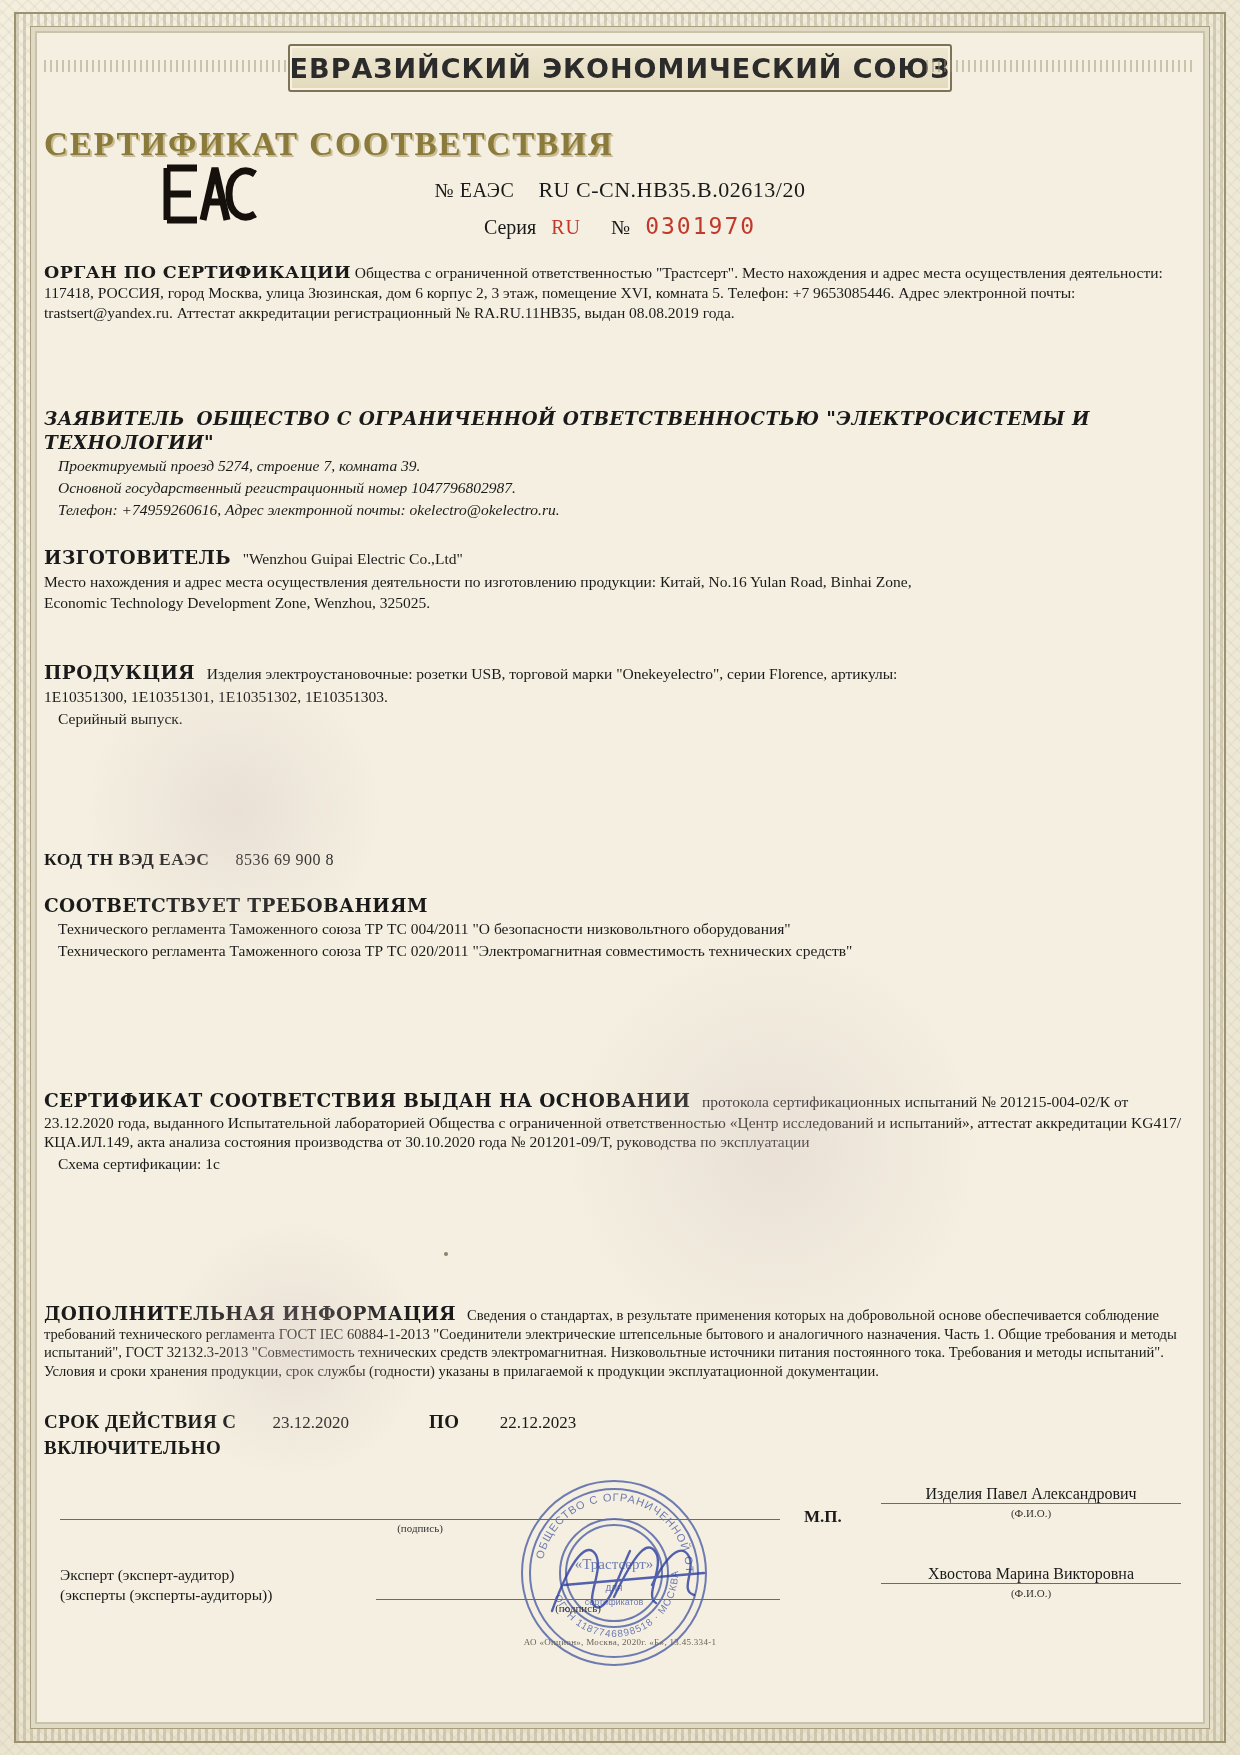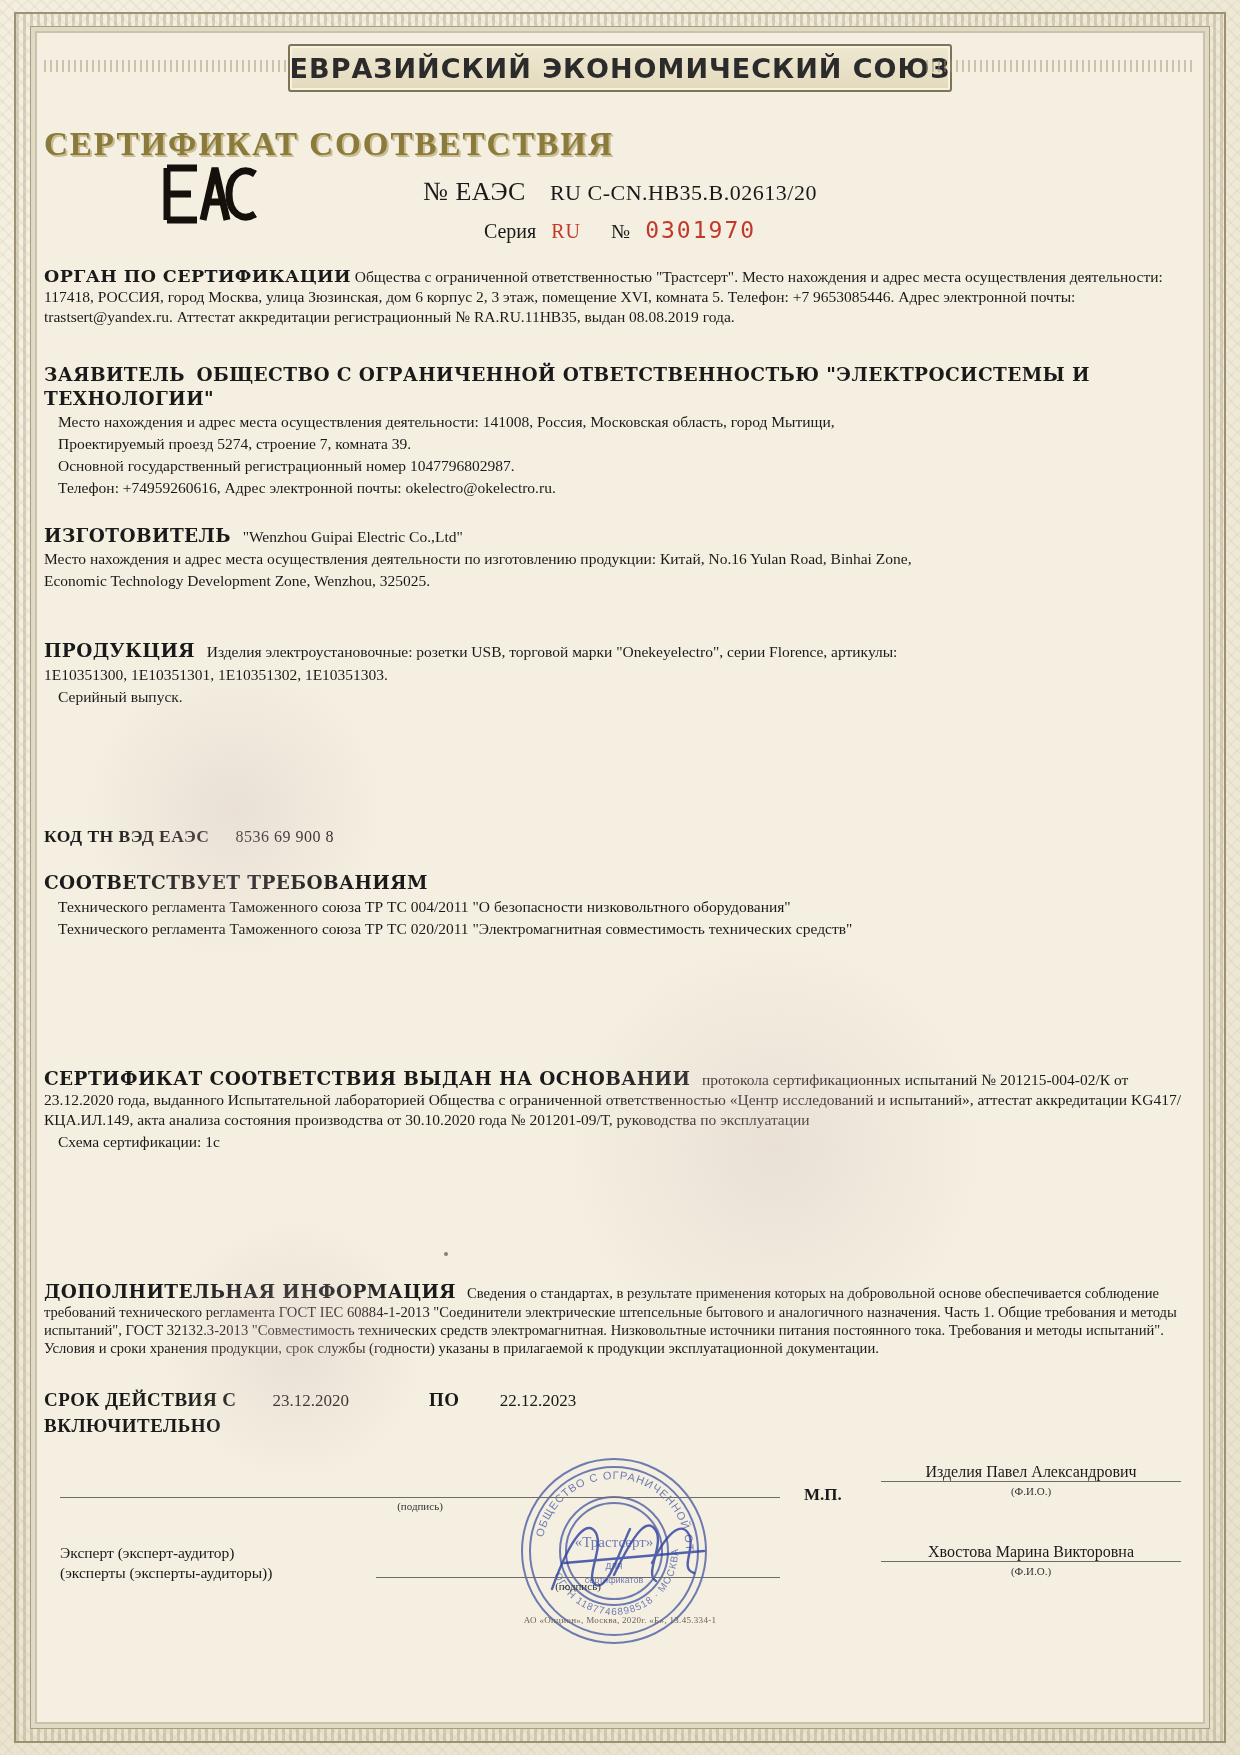--- a/index.html
+++ b/index.html
@@ -78,21 +78,21 @@
     font-weight:bold;
     font-size:33px;
     letter-spacing:2px;
     color:#8a7b3c;
     text-shadow:1px 1px 0 #cdbd86, 2px 2px 0 rgba(120,100,50,.35);
   }
   .cert-no{
     text-align:center;margin-top:14px;
     font-size:22px;letter-spacing:.5px;
   }
-  .cert-no .lbl{font-size:26px;}
+  .cert-no .lbl{font-size:20px;}
   .series-row{
     text-align:center;margin-top:10px;font-size:20px;
   }
   .series-row .red{color:#c0392b;font-weight:normal;letter-spacing:1px;}
   .series-row .num{color:#c0392b;font-family:"DejaVu Sans Mono",monospace;font-size:23px;letter-spacing:2px;}
 
   
   .eac{
     position:absolute;left:110px;top:118px;width:110px;height:72px;
     display:flex;align-items:center;justify-content:center;
@@ -194,25 +194,24 @@
       <span>№</span>
       &nbsp;
       <span class="num">0301970</span>
     </div>
 
     <div class="sec" style="margin-top:22px;">
       <span class="hd">ОРГАН ПО СЕРТИФИКАЦИИ</span>
       <span class="inline">Общества с ограниченной ответственностью "Трастсерт". Место нахождения и адрес места осуществления деятельности: 117418, РОССИЯ, город Москва, улица Зюзинская, дом 6 корпус 2, 3 этаж, помещение XVI, комната 5. Телефон: +7 9653085446. Адрес электронной почты: trastsert@yandex.ru. Аттестат аккредитации регистрационный № RA.RU.11HB35, выдан 08.08.2019 года.</span>
     </div>
 
-    <div class="sec" style="margin-top:36px;">
+    <div class="sec" style="margin-top:84px;font-style:italic;">
       <span class="hd hd-lg">ЗАЯВИТЕЛЬ</span>
       &nbsp;
       <span class="hd hd-lg">ОБЩЕСТВО С ОГРАНИЧЕННОЙ ОТВЕТСТВЕННОСТЬЮ "ЭЛЕКТРОСИСТЕМЫ И ТЕХНОЛОГИИ"</span>
-      <p class="indent">Место нахождения и адрес места осуществления деятельности: 141008, Россия, Московская область, город Мытищи,</p>
       <p class="indent">Проектируемый проезд 5274, строение 7, комната 39.</p>
       <p class="indent">Основной государственный регистрационный номер 1047796802987.</p>
       <p class="indent">Телефон: +74959260616, Адрес электронной почты: okelectro@okelectro.ru.</p>
     </div>
 
     <div class="sec" style="margin-top:26px;">
       <span class="hd hd-lg">ИЗГОТОВИТЕЛЬ</span>
       &nbsp;
       <span>"Wenzhou Guipai Electric Co.,Ltd"</span>
       <p>Место нахождения и адрес места осуществления деятельности по изготовлению продукции: Китай, No.16 Yulan Road, Binhai Zone,</p>

